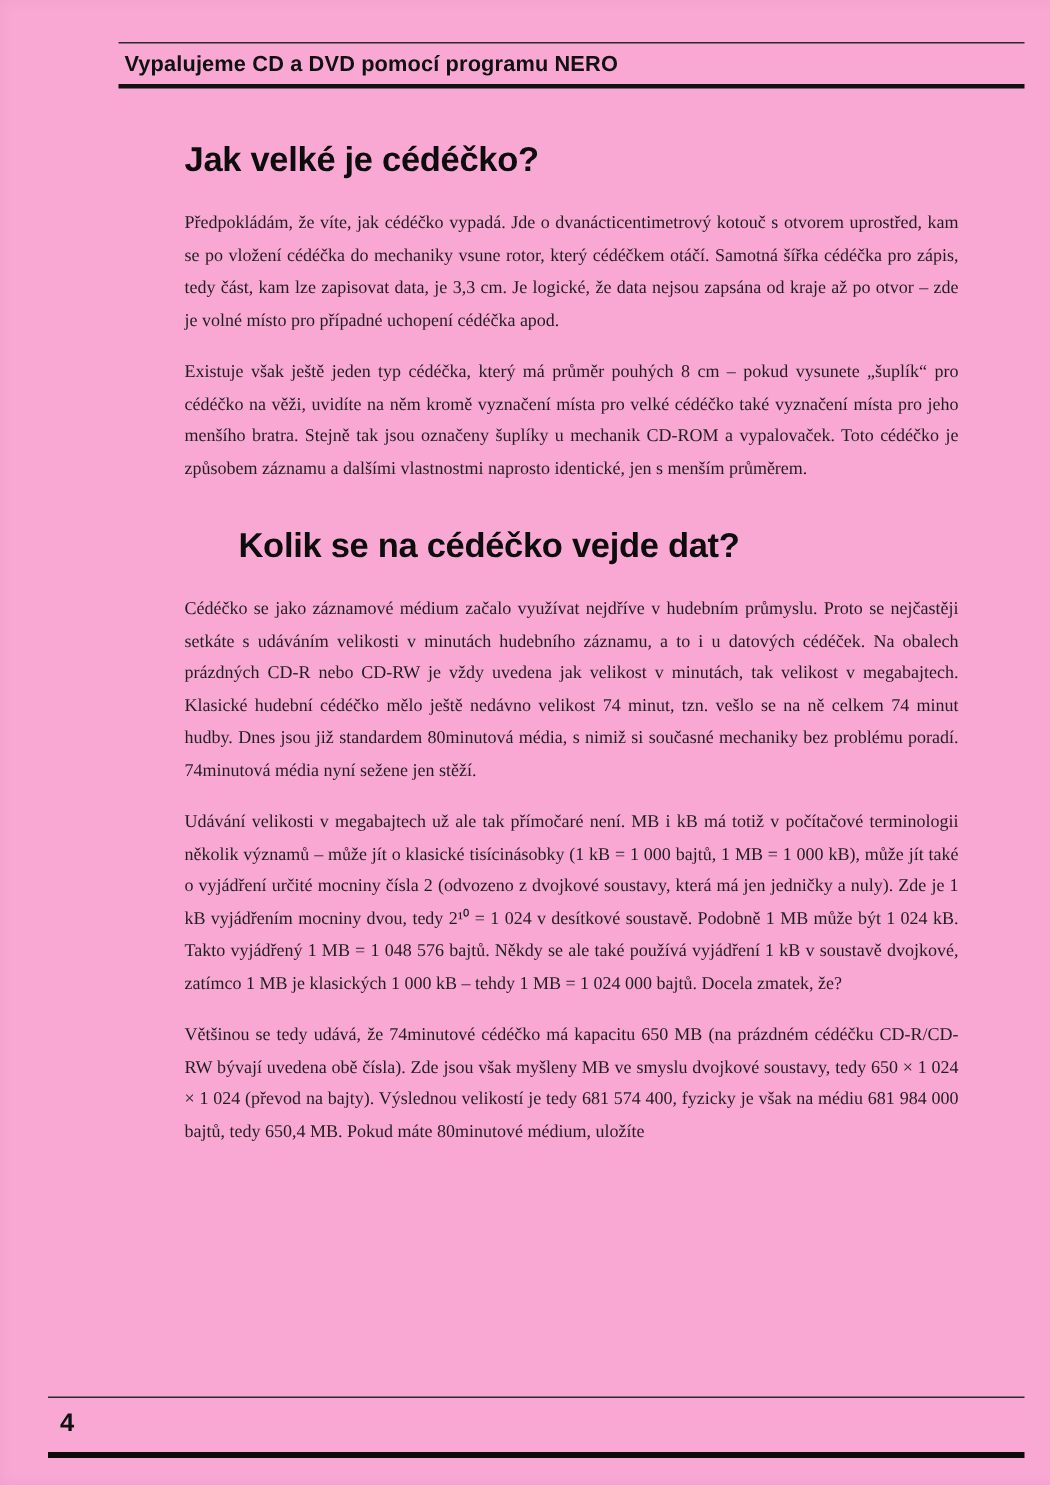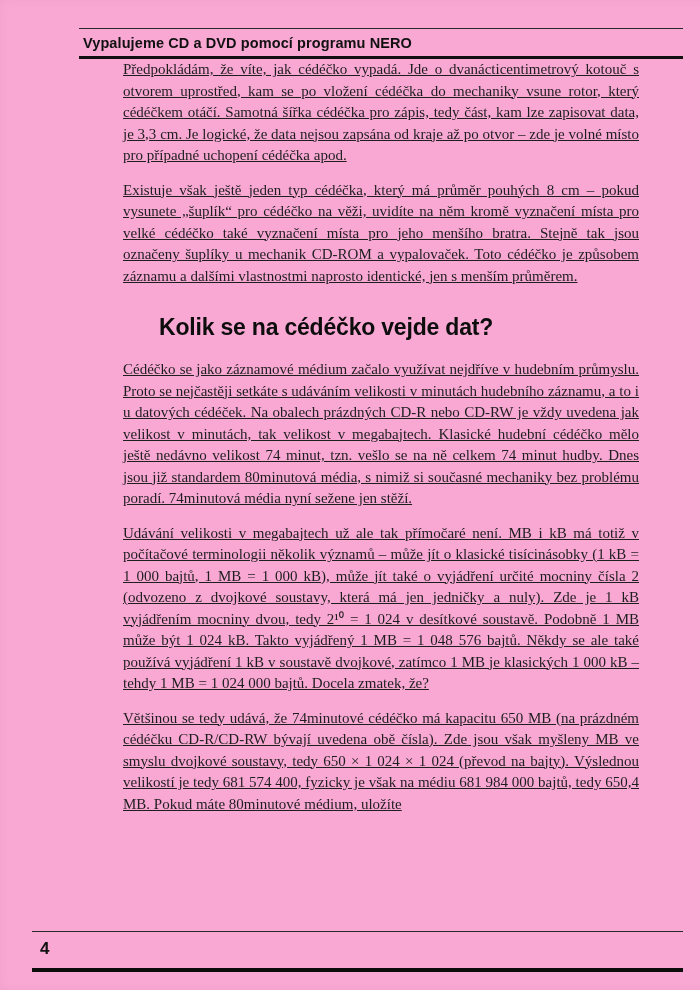--- a/index.html
+++ b/index.html
@@ -40,26 +40,25 @@
     font-size: 23px;
     letter-spacing: -0.2px;
     color: #0d0d0d;
     margin: 34px 0 18px 0;
   }
   h1.section-heading.second {
     margin-top: 27px;
     margin-left: 36px;
   }
   p.body-paragraph {
-    font-size: 15px;
+    font-size: 12px;
     line-height: 21.5px;
     text-align: justify;
     margin: 0 0 13px 0;
     color: #1e1e1e;
-    text-decoration: underline;
   }
   footer.page-footer {
     position: absolute;
     left: 32px;
     right: 32px;
     bottom: 18px;
     border-top: 1px solid #2a2a2a;
     border-bottom: 4px solid #0c0c0c;
   }
   .page-number {
@@ -74,20 +73,21 @@
 <body>
 
 <div class="page">
 
   <div class="running-header-block">
     <div class="running-header">Vypalujeme CD a DVD pomocí programu NERO</div>
   </div>
 
   <main class="content">
 
+    <h1 class="section-heading">Jak velké je cédéčko?</h1>
 
     <p class="body-paragraph">Předpokládám, že víte, jak cédéčko vypadá. Jde o dvanácticentimetrový kotouč s otvorem uprostřed, kam se po vložení cédéčka do mechaniky vsune rotor, který cédéčkem otáčí. Samotná šířka cédéčka pro zápis, tedy část, kam lze zapisovat data, je 3,3 cm. Je logické, že data nejsou zapsána od kraje až po otvor – zde je volné místo pro případné uchopení cédéčka apod.</p>
 
     <p class="body-paragraph">Existuje však ještě jeden typ cédéčka, který má průměr pouhých 8 cm – pokud vysunete „šuplík“ pro cédéčko na věži, uvidíte na něm kromě vyznačení místa pro velké cédéčko také vyznačení místa pro jeho menšího bratra. Stejně tak jsou označeny šuplíky u mechanik CD-ROM a vypalovaček. Toto cédéčko je způsobem záznamu a dalšími vlastnostmi naprosto identické, jen s menším průměrem.</p>
 
     <h1 class="section-heading second">Kolik se na cédéčko vejde dat?</h1>
 
     <p class="body-paragraph">Cédéčko se jako záznamové médium začalo využívat nejdříve v hudebním průmyslu. Proto se nejčastěji setkáte s udáváním velikosti v minutách hudebního záznamu, a to i u datových cédéček. Na obalech prázdných CD-R nebo CD-RW je vždy uvedena jak velikost v minutách, tak velikost v megabajtech. Klasické hudební cédéčko mělo ještě nedávno velikost 74 minut, tzn. vešlo se na ně celkem 74 minut hudby. Dnes jsou již standardem 80minutová média, s nimiž si současné mechaniky bez problému poradí. 74minutová média nyní sežene jen stěží.</p>
 
     <p class="body-paragraph">Udávání velikosti v megabajtech už ale tak přímočaré není. MB i kB má totiž v počítačové terminologii několik významů – může jít o klasické tisícinásobky (1 kB = 1 000 bajtů, 1 MB = 1 000 kB), může jít také o vyjádření určité mocniny čísla 2 (odvozeno z dvojkové soustavy, která má jen jedničky a nuly). Zde je 1 kB vyjádřením mocniny dvou, tedy 2¹⁰ = 1 024 v desítkové soustavě. Podobně 1 MB může být 1 024 kB. Takto vyjádřený 1 MB = 1 048 576 bajtů. Někdy se ale také používá vyjádření 1 kB v soustavě dvojkové, zatímco 1 MB je klasických 1 000 kB – tehdy 1 MB = 1 024 000 bajtů. Docela zmatek, že?</p>

